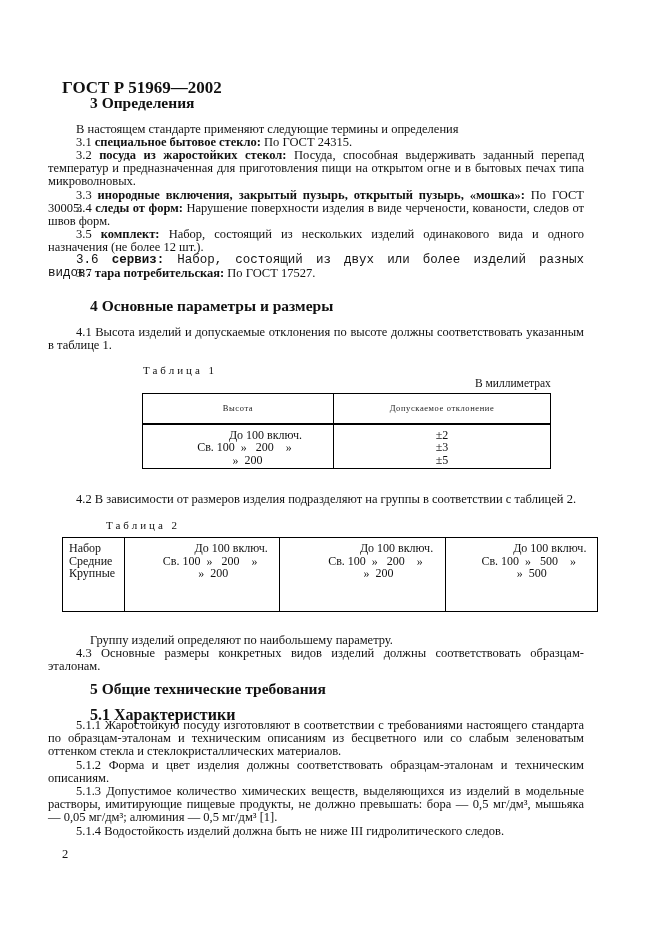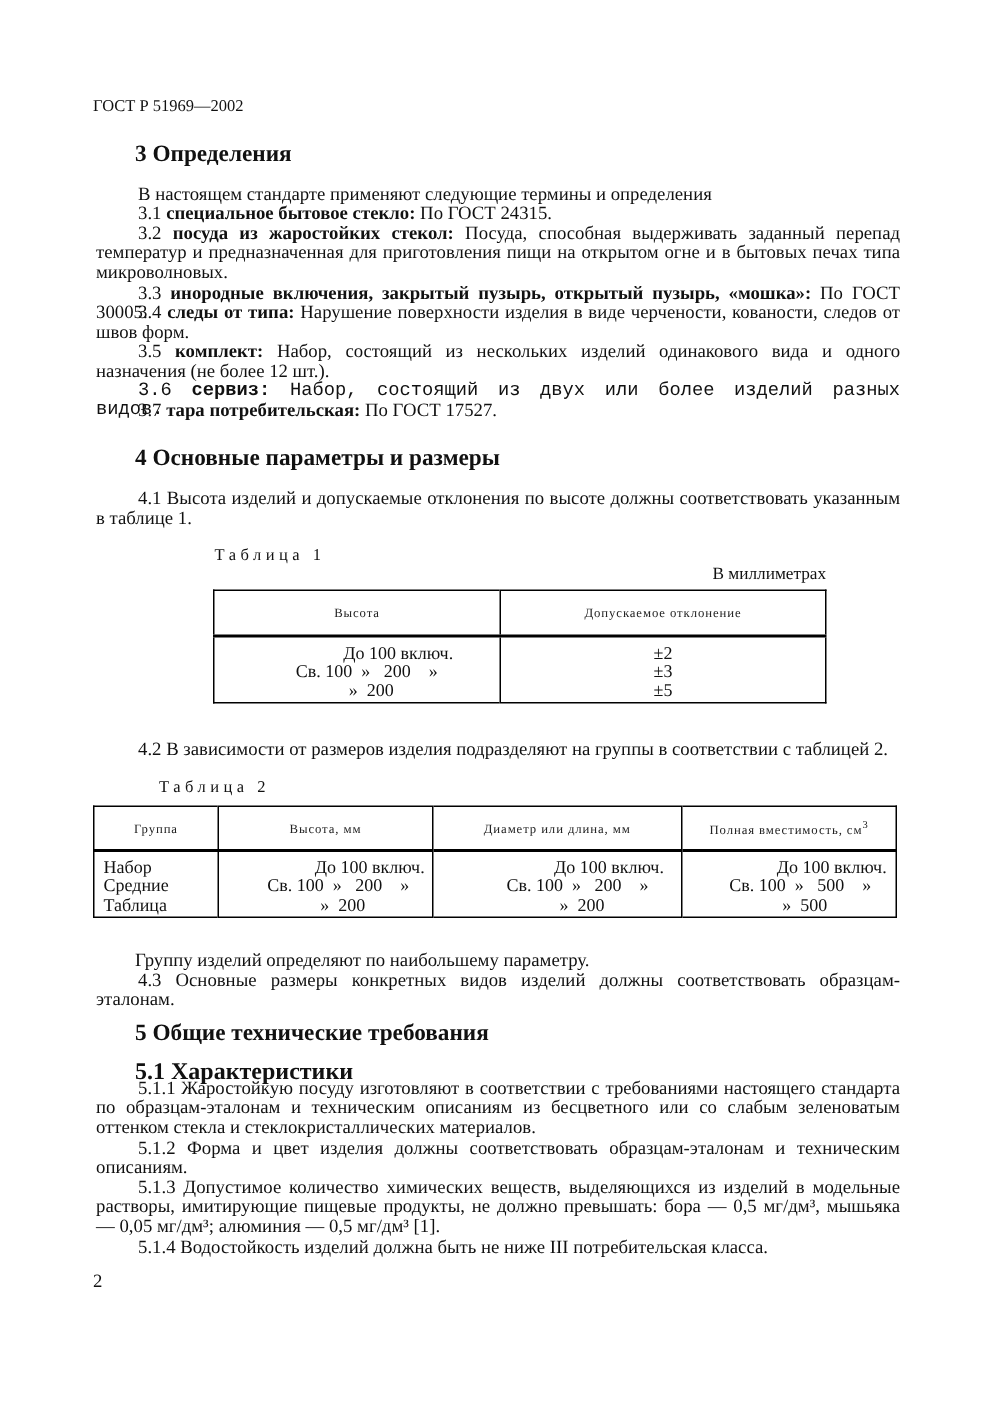--- a/index.html
+++ b/index.html
@@ -1,21 +1,21 @@
 <!DOCTYPE html>
 <html><head>
 <meta charset="utf-8">
 <style>
   html, body { margin:0; padding:0; background:#ffffff; }
   body { width:661px; height:936px; position:relative; overflow:hidden;
          font-family:"Liberation Serif", "DejaVu Serif", serif; color:#111; }
   .abs { position:absolute; }
-  .doc-id { left:62px; top:65px; font-weight:normal; font-size:11px; }
+  .doc-id { left:62px; top:78px; font-weight:bold; font-size:17px; }
   .h { font-weight:bold; font-size:15.5px; }
-  .p { font-size:12.5px; line-height:13.2px; position:absolute; left:64px; width:536px; text-align:justify; }
+  .p { font-size:12.5px; line-height:13.2px; position:absolute; left:48px; width:536px; text-align:justify; }
   .ind { text-indent:28px; }
   .b { font-weight:bold; }
   .tcap { font-size:11px; letter-spacing:3px;text-align:right; }
   table { border-collapse:collapse; position:absolute; font-family:"Liberation Serif", serif;padding-left:40px; }
   table.t { border:1.5px solid #000; }
   .t th { font-weight:normal; font-size:8.5px; letter-spacing:0.6px; border-right:1.5px solid #000; border-bottom:2.5px solid #000; text-align:center; color:#222; }
   .t td { font-size:12px; line-height:12.5px; border-right:1.5px solid #000; vertical-align:top; padding-top:4px; }
   .t th:last-child, .t td:last-child { border-right:none; }
   .cell-line { white-space:pre;text-align:center; }
   sup { font-size:7px; }
@@ -25,21 +25,21 @@
 
 <div class="abs doc-id">ГОСТ Р 51969—2002</div>
 
 <div class="abs h" style="left:90px;top:94px;">3 Определения</div>
 
 <div class="p ind" style="top:123px;">В настоящем стандарте применяют следующие термины и определения</div>
 
 <div class="p ind" style="top:136px;"><span>3.1</span> <span class="b">специальное бытовое стекло:</span> <span>По ГОСТ 24315.</span></div>
 <div class="p ind" style="top:149px;"><span>3.2</span> <span class="b">посуда из жаростойких стекол:</span> <span>Посуда, способная выдерживать заданный перепад температур и предназначенная для приготовления пищи на открытом огне и в бытовых печах типа микроволновых.</span></div>
 <div class="p ind" style="top:189px;"><span>3.3</span> <span class="b">инородные включения, закрытый пузырь, открытый пузырь, «мошка»:</span> <span>По ГОСТ 30005.</span></div>
-<div class="p ind" style="top:202px;"><span>3.4</span> <span class="b">следы от типа:</span> <span>Нарушение поверхности изделия в виде черчености, кованости, следов от швов форм.</span></div>
+<div class="p ind" style="top:202px;"><span>3.4</span> <span class="b">следы от форм:</span> <span>Нарушение поверхности изделия в виде черчености, кованости, следов от швов форм.</span></div>
 <div class="p ind" style="top:228px;"><span>3.5</span> <span class="b">комплект:</span> <span>Набор, состоящий из нескольких изделий одинакового вида и одного назначения (не более 12 шт.).</span></div>
 <div class="p ind" style="top:254px;font-family:Liberation Mono, monospace;"><span>3.6</span> <span class="b">сервиз:</span> <span>Набор, состоящий из двух или более изделий разных видов.</span></div>
 <div class="p ind" style="top:267px;"><span>3.7</span> <span class="b">тара потребительская:</span> <span>По ГОСТ 17527.</span></div>
 
 <div class="abs h" style="left:90px;top:297px;">4 Основные параметры и размеры</div>
 
 <div class="p ind" style="top:326px;">4.1 Высота изделий и допускаемые отклонения по высоте должны соответствовать указанным в таблице 1.</div>
 
 <div class="abs tcap" style="left:143px;top:364px;">Таблица 1</div>
 <div class="abs" style="left:475px;top:377px;font-size:11.5px;">В миллиметрах</div>
@@ -64,31 +64,25 @@
   </tr>
 </tbody>
   </table>
 
 <div class="p ind" style="top:493px;">4.2 В зависимости от размеров изделия подразделяют на группы в соответствии с таблицей 2.</div>
 
 <div class="abs tcap" style="left:62px;top:519px;margin-left:44px;">Таблица 2</div>
 
 <table class="t" style="left:62px;top:537px;width:536px;height:75px;">
   <tbody>
-      <tr style="height:29px;">
-    <th style="width:80px;">Группа</th>
-    <th style="width:140px;">Высота, мм</th>
-    <th style="width:163px;">Диаметр или длина, мм</th>
-    <th><span>Полная вместимость, см</span><sup>3</sup></th>
-  </tr>
   <tr>
     <td style="padding-left:6px;">
       <div>Набор</div>
       <div>Средние</div>
-      <div>Таблица</div>
+      <div>Крупные</div>
     </td>
     <td style="padding-left:18px;">
       <div class="cell-line" style="padding-left:42px;">До 100 включ.</div>
       <div class="cell-line">Св. 100  »   200    »</div>
       <div class="cell-line">  »  200</div>
     </td>
     <td style="padding-left:28px;">
       <div class="cell-line" style="padding-left:42px;">До 100 включ.</div>
       <div class="cell-line">Св. 100  »   200    »</div>
       <div class="cell-line">  »  200</div>
@@ -105,15 +99,15 @@
 <div class="p" style="left:90px;width:508px;top:634px;">Группу изделий определяют по наибольшему параметру.</div>
 <div class="p ind" style="top:647px;">4.3 Основные размеры конкретных видов изделий должны соответствовать образцам-эталонам.</div>
 
 <div class="abs h" style="left:90px;top:680px;">5 Общие технические требования</div>
 
 <div class="abs b" style="left:90px;top:706px;font-size:16px;">5.1 Характеристики</div>
 
 <div class="p ind" style="top:719px;">5.1.1 Жаростойкую посуду изготовляют в соответствии с требованиями настоящего стандарта по образцам-эталонам и техническим описаниям из бесцветного или со слабым зеленоватым оттенком стекла и стеклокристаллических материалов.</div>
 <div class="p ind" style="top:759px;">5.1.2 Форма и цвет изделия должны соответствовать образцам-эталонам и техническим описаниям.</div>
 <div class="p ind" style="top:785px;">5.1.3 Допустимое количество химических веществ, выделяющихся из изделий в модельные растворы, имитирующие пищевые продукты, не должно превышать: бора — 0,5 мг/дм³, мышьяка — 0,05 мг/дм³; алюминия — 0,5 мг/дм³ [1].</div>
-<div class="p ind" style="top:825px;">5.1.4 Водостойкость изделий должна быть не ниже III потребительская класса.</div>
+<div class="p ind" style="top:825px;">5.1.4 Водостойкость изделий должна быть не ниже III гидролитического следов.</div>
 
 <div class="abs" style="left:62px;top:847px;font-size:12.5px;">2</div>
 
 </body></html>

